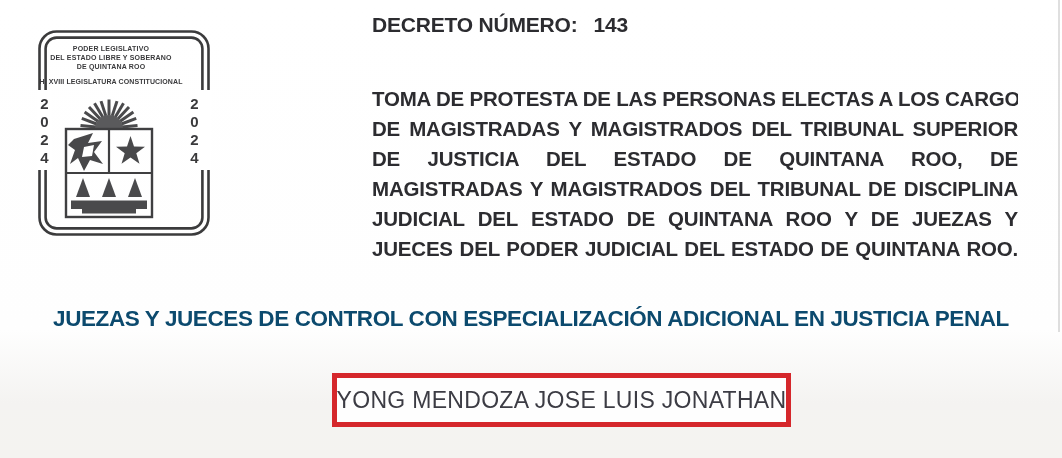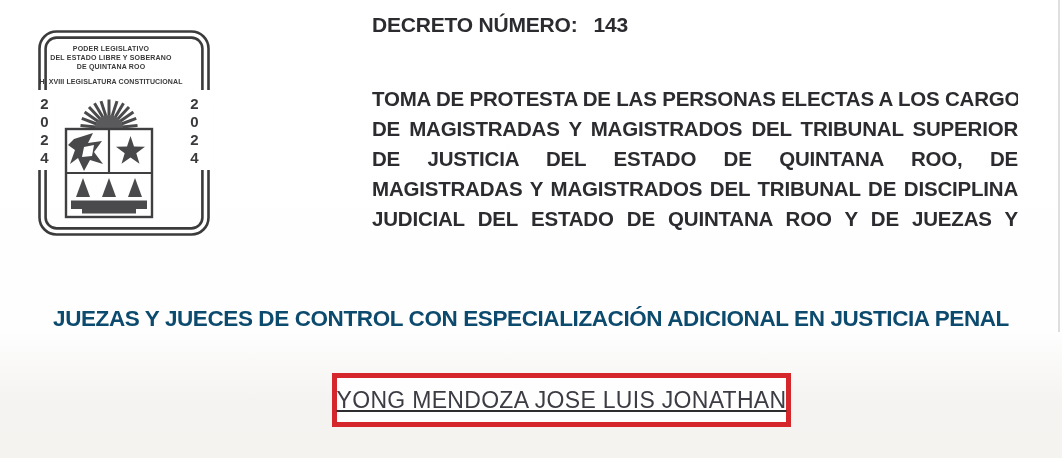--- a/index.html
+++ b/index.html
@@ -66,21 +66,21 @@
   .section-heading {
     position: absolute; left: 0; top: 302px; width: 1062px;
     text-align: center; font-size: 22.5px; font-weight: bold;
     letter-spacing: -0.4px; line-height: 33px; color: #0c4a6e;
   }
 
   
   .name-box {
     position: absolute; left: 332px; top: 373px; width: 459px; height: 54px;
     border: 5px solid #d5272b; background: #fefefe;
-    display: flex; align-items: center; justify-content: center; text-decoration: underline;
+    display: flex; align-items: center; justify-content: center;
   }
   .name-box .person {
     font-size: 23px; font-weight: 400; letter-spacing: 0.3px; color: #3c3c44;
     white-space: nowrap;
   }
 </style>
 </head>
 <body>
 
 <div class="scan-edge"></div>
@@ -156,20 +156,21 @@
 <div class="decree-row">
   <span>DECRETO NÚMERO:</span><span class="num">143</span>
 </div>
 
 <div class="subject">
   <div class="line">TOMA DE PROTESTA DE LAS PERSONAS ELECTAS A LOS CARGOS</div>
   <div class="line">DE MAGISTRADAS Y MAGISTRADOS DEL TRIBUNAL SUPERIOR</div>
   <div class="line">DE JUSTICIA DEL ESTADO DE QUINTANA ROO, DE</div>
   <div class="line">MAGISTRADAS Y MAGISTRADOS DEL TRIBUNAL DE DISCIPLINA</div>
   <div class="line">JUDICIAL DEL ESTADO DE QUINTANA ROO Y DE JUEZAS Y</div>
+  <div class="line">JUECES DEL PODER JUDICIAL DEL ESTADO DE QUINTANA ROO.</div>
 </div>
 
 <div class="section-heading">
   <div>JUEZAS Y JUECES DE CONTROL CON ESPECIALIZACIÓN ADICIONAL EN JUSTICIA PENAL</div>
 </div>
 
 <div class="name-box">
   <span class="person">YONG MENDOZA JOSE LUIS JONATHAN</span>
 </div>
 

